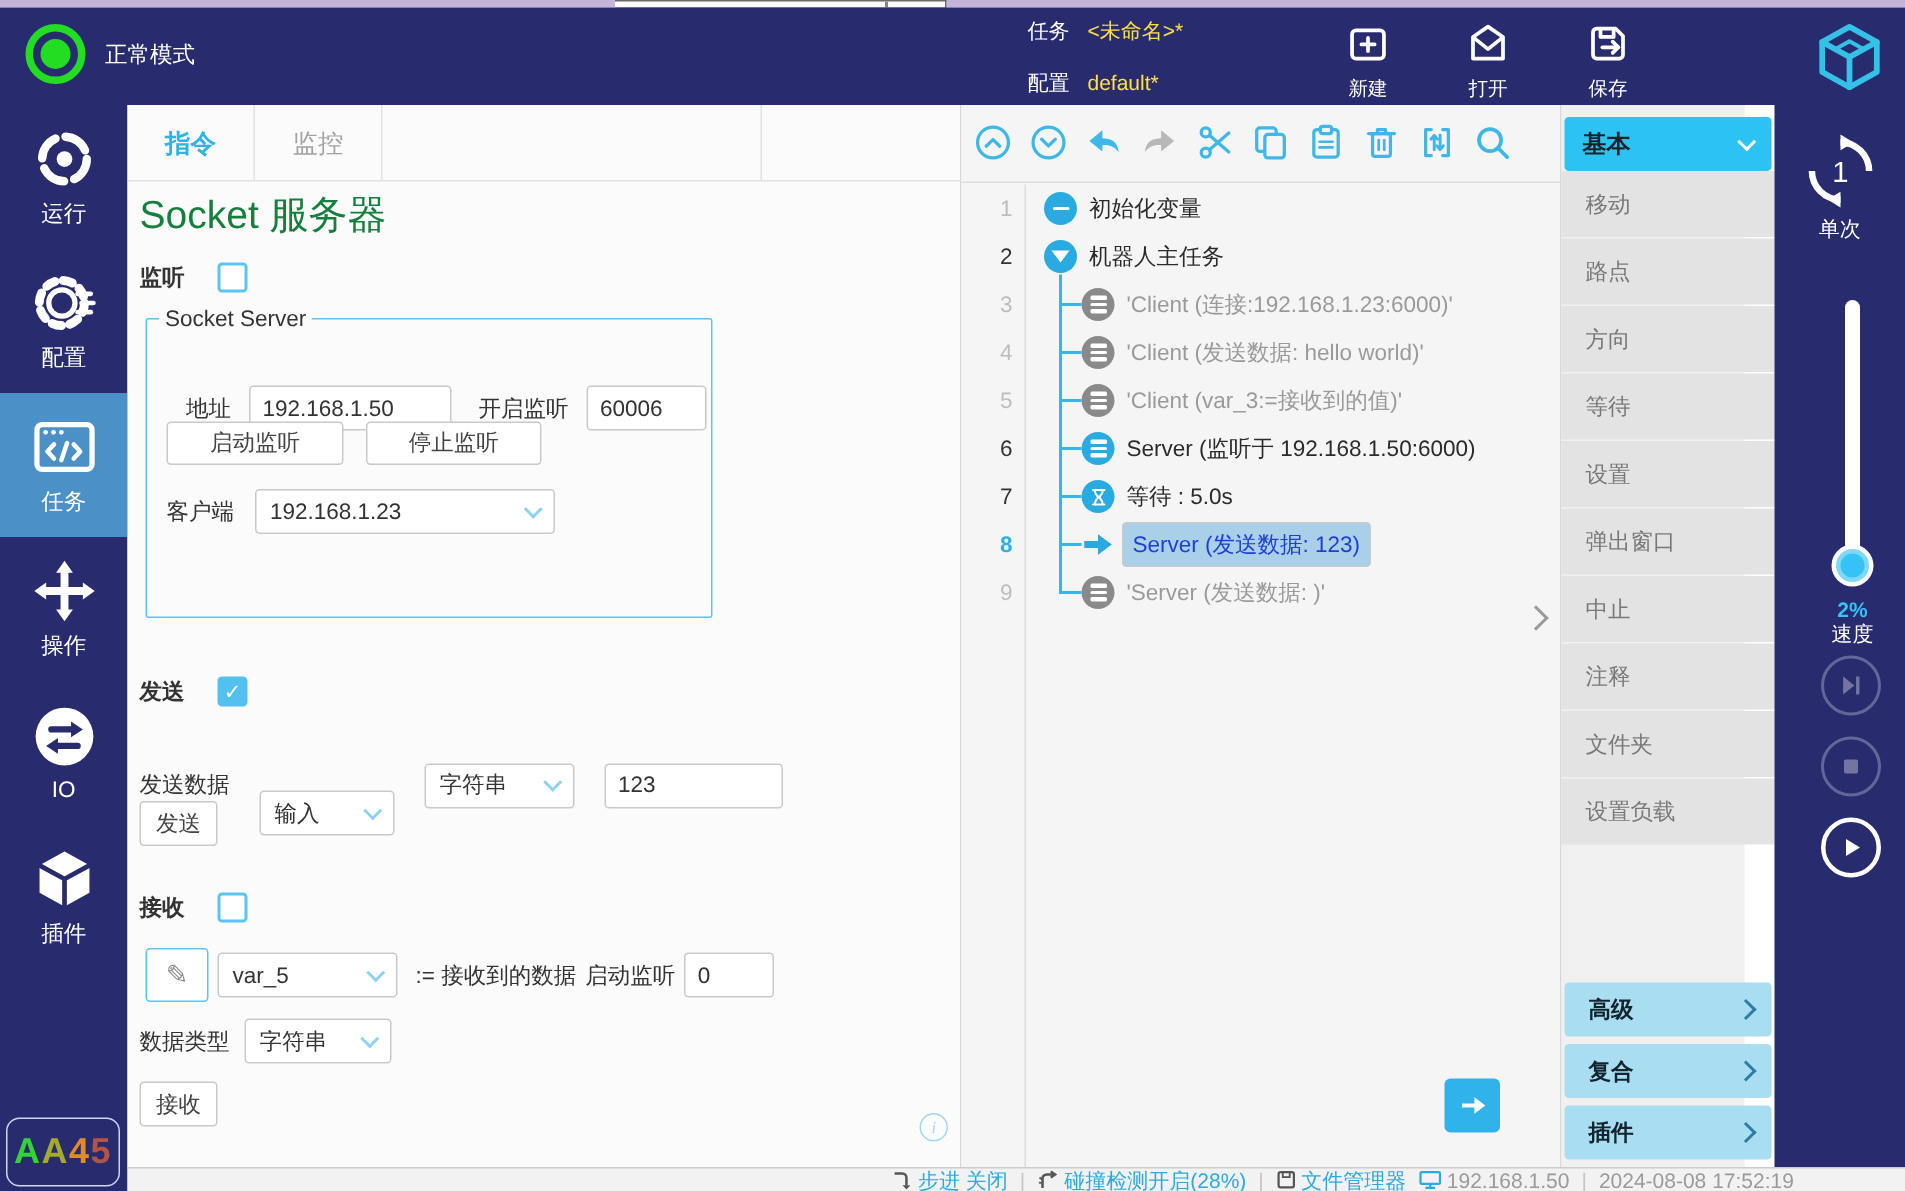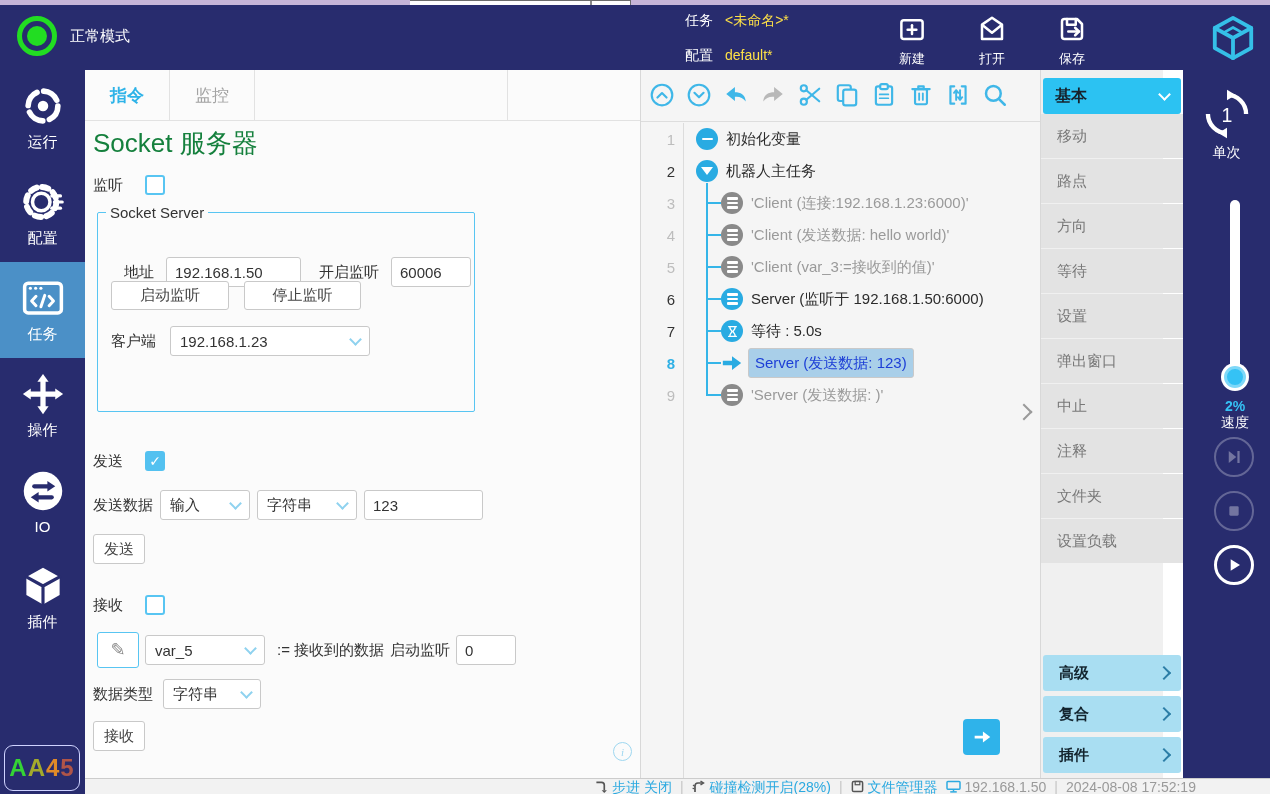--- a/index.html
+++ b/index.html
@@ -35,21 +35,21 @@
 
   
   #content{left:85px;top:70px;width:556px;height:708px;background:#fbfbfb;border-right:1px solid #d8d8d8;box-sizing:border-box;}
   #tabbar{position:absolute;left:0;top:0;width:100%;height:50px;border-bottom:1px solid #e2e2e2;display:flex;}
   .tab{width:84px;display:flex;align-items:center;justify-content:center;font-size:17px;border-right:1px solid #e2e2e2;cursor:pointer;color:#a3a3a3;}
   .tab.active{color:#2eb3e8;font-weight:bold;}
   .tab-filler{width:252px;border-right:1px solid #e2e2e2;}
   #page-title{position:absolute;left:8px;top:56px;font-size:26px;color:#15803d;}
   .row{position:absolute;display:flex;align-items:center;}
   .lbl{font-size:15px;color:#333;}
-  .lbl.b{font-weight:normal;}
+  .lbl.b{font-weight:bold;}
   .cb{width:20px;height:20px;border:2px solid #58c5f2;border-radius:3px;background:#fff;box-sizing:border-box;cursor:pointer;}
   .cb.checked{background:#53c1f0;border-color:#53c1f0;color:#fff;display:flex;align-items:center;justify-content:center;font-size:14px;font-weight:bold;}
   input.tx{height:30px;border:1px solid #c9c9c9;border-radius:3px;background:#fff;font-size:15px;color:#333;padding:0 8px;box-sizing:border-box;font-family:inherit;}
   .sel{height:30px;border:1px solid #c9c9c9;border-radius:3px;background:#fff;display:inline-flex;align-items:center;justify-content:space-between;padding:0 9px;font-size:15px;color:#333;box-sizing:border-box;cursor:pointer;}
   .chev{width:7px;height:7px;border-right:2px solid #8fd2ef;border-bottom:2px solid #8fd2ef;transform:rotate(45deg);margin-top:-4px;flex:none;}
   .btn{background:#fff;border:1px solid #c9c9c9;border-radius:3px;font-size:15px;color:#444;display:inline-flex;align-items:center;justify-content:center;cursor:pointer;font-family:inherit;}
   fieldset#sock-group{position:absolute;left:12px;top:134px;width:376px;height:206px;border:1px solid #58c5f2;border-radius:2px;margin:0;padding:0;}
   #sock-group legend{font-size:15px;color:#333;margin-left:8px;padding:0 4px;}
   #pencil-btn{width:40px;height:34px;border:1px solid #58c5f2;border-radius:3px;background:#fff;display:flex;align-items:center;justify-content:center;color:#8a8a8a;font-size:18px;cursor:pointer;}
   #info-icon{position:absolute;left:528px;top:672px;width:17px;height:17px;border:1px solid #9ed7f0;border-radius:50%;color:#9ed7f0;font-size:11px;font-style:italic;display:flex;align-items:center;justify-content:center;font-family:"Liberation Serif",serif;}
@@ -281,23 +281,23 @@
           <span class="chev"></span>
       </div>
     </div>
   </fieldset>
 
   <div class="row" style="left:8px;top:381px;gap:22px;">
     <span class="lbl b">发送</span>
     <div class="cb checked">✓</div>
   </div>
 
-  <div class="row" style="left:8px;top:420px;gap:7px;">
+  <div class="row" style="left:8px;top:420px;gap:20px;">
     <span class="lbl">发送数据</span>
-    <div class="sel" style="width:90px;">
+    <div class="sel" style="width:90px;margin-top:37px;">
       <span>输入</span>
         <span class="chev"></span>
     </div>
     <div class="sel" style="width:100px;">
       <span>字符串</span>
         <span class="chev"></span>
     </div>
     <input class="tx" style="width: 119px;" value="123">
   </div>
 

